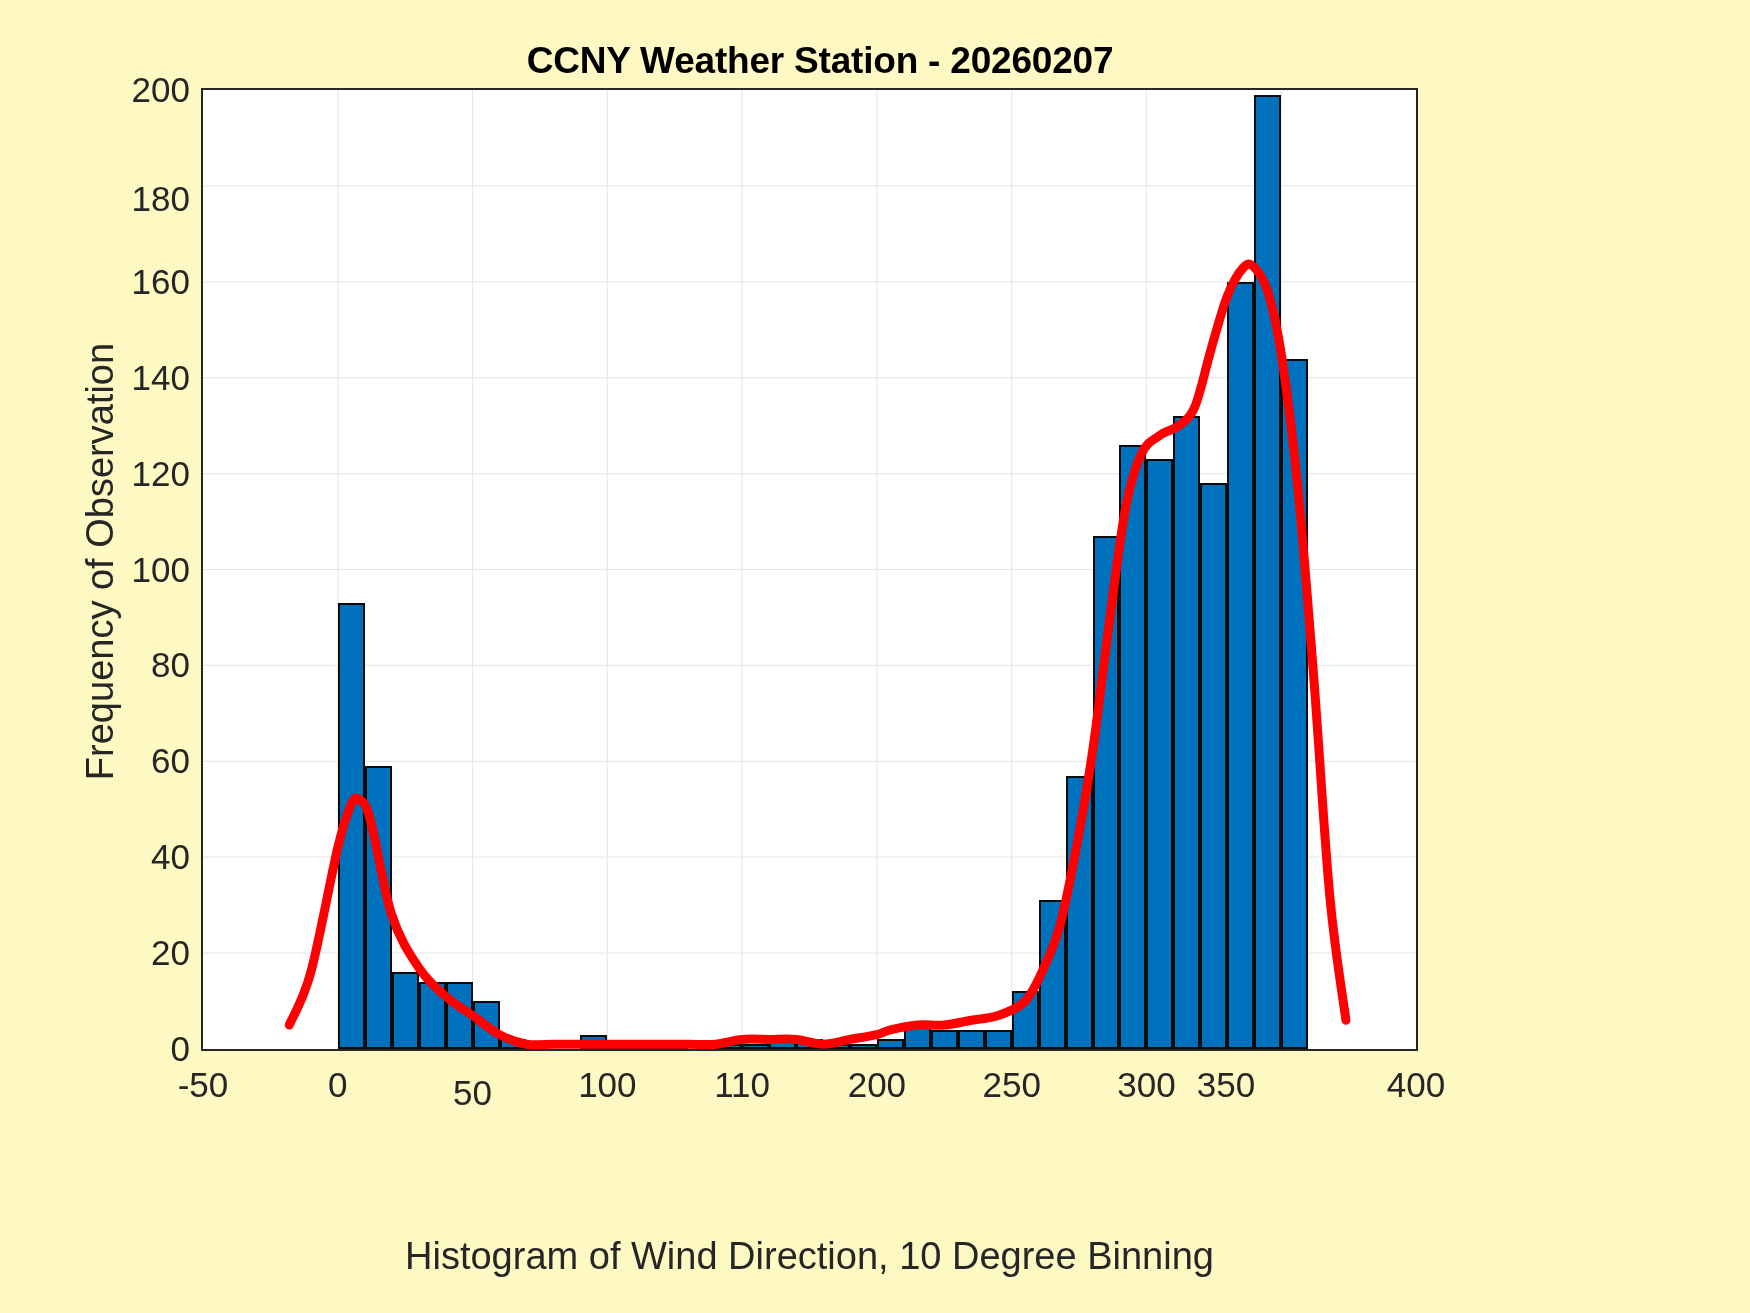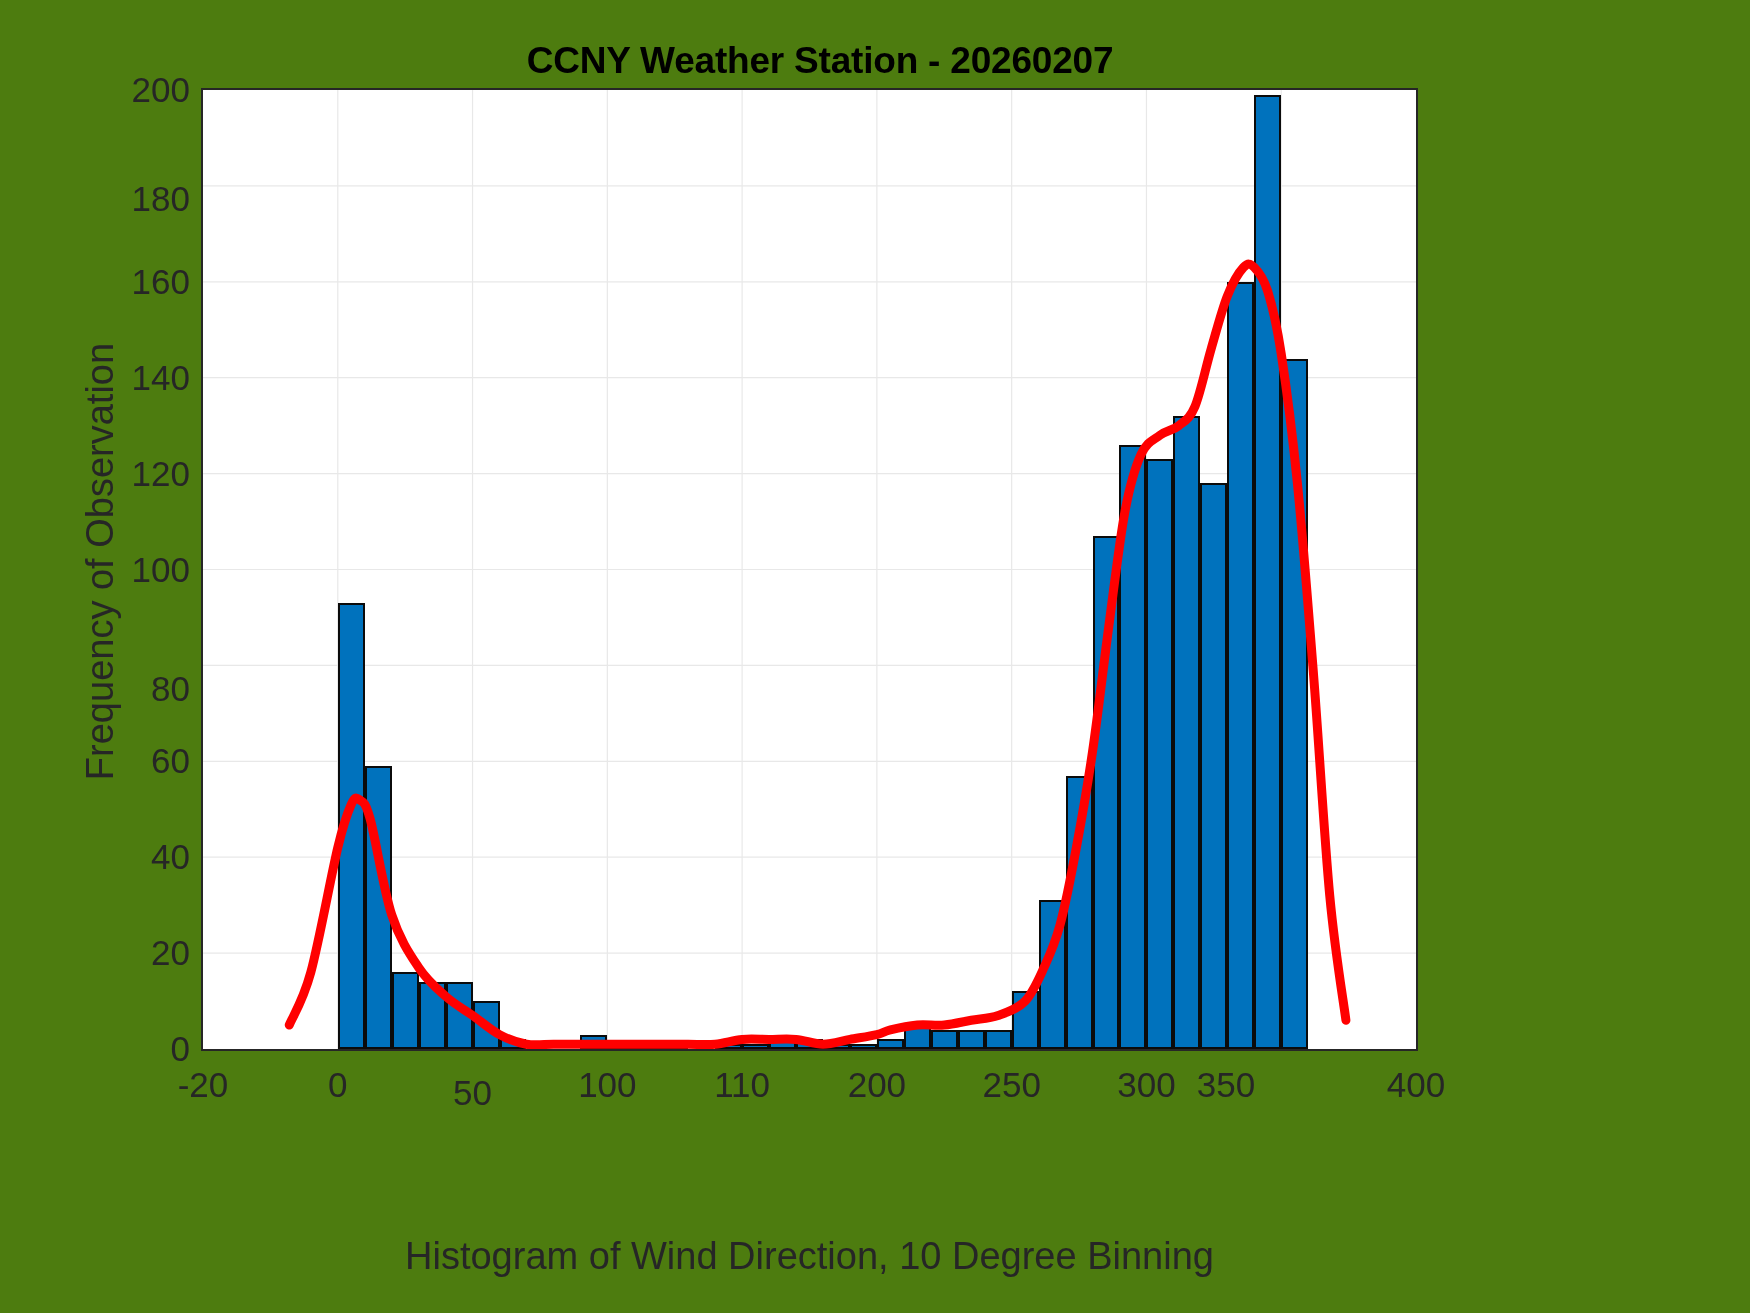--- a/index.html
+++ b/index.html
@@ -1,17 +1,17 @@
 <!DOCTYPE html>
 <html><head>
 <meta charset="utf-8">
 <style>
   html,body{margin:0;padding:0;background:#ffffff;}
   body{width:1750px;height:1313px;font-family:"Liberation Sans",sans-serif;}
-  #figure{position:relative;width:1750px;height:1313px;background:#4d7c0f;overflow:hidden;}
+  #figure{position:relative;width:1750px;height:1313px;background:#fef9c3;overflow:hidden;}
 
   #chart-title{
     position:absolute; left:0; top:40px; width:1640px;
     text-align:center; font-size:37px; font-weight:bold; color:#000000;
     letter-spacing:-0.2px;
   }
 
   
   #plot-area{
     position:absolute;
@@ -62,21 +62,21 @@
 
   <div id="chart-title">CCNY Weather Station - 20260207</div>
 
   <div id="ylabel">Frequency of Observation</div>
 
   <div id="ytick-wrap">
       <div class="ytick" style="top:961.00px;">0</div>
       <div class="ytick" style="top:865.10px;">20</div>
       <div class="ytick" style="top:769.20px;">40</div>
       <div class="ytick" style="top:673.30px;">60</div>
-      <div class="ytick" style="top:577.40px;margin-top:24px;">80</div>
+      <div class="ytick" style="top:577.40px;">80</div>
       <div class="ytick" style="top:481.50px;">100</div>
       <div class="ytick" style="top:385.60px;">120</div>
       <div class="ytick" style="top:289.70px;">140</div>
       <div class="ytick" style="top:193.80px;">160</div>
       <div class="ytick" style="top:111px;">180</div>
       <div class="ytick" style="top:2.00px;">200</div>
     </div>
 
   <div id="plot-area">
     <svg id="grid-layer" viewBox="0 0 1213 959" preserveAspectRatio="none">
@@ -132,21 +132,21 @@
         <div class="bar" style="left:84.4444%;width:2.2222%;height:80.0000%;"></div>
         <div class="bar" style="left:86.6667%;width:2.2222%;height:99.5000%;"></div>
         <div class="bar" style="left:88.8889%;width:2.2222%;height:72.0000%;"></div>
       </div>
     <svg id="curve-layer" viewBox="0 0 1213 959" preserveAspectRatio="none">
       <path id="kde-path" fill="none" stroke="#ff0000" stroke-width="9" stroke-linecap="round" stroke-linejoin="round" vector-effect="non-scaling-stroke" d="M 86.26 935.02 C 89.85 926.23, 99.74 911.85, 107.82 882.28 C 115.91 852.71, 128.04 785.58, 134.78 757.61 C 141.52 729.64, 144.66 722.45, 148.26 714.45 C 151.85 706.46, 153.20 707.26, 156.34 709.66 C 159.49 712.06, 161.73 709.66, 167.12 728.84 C 172.52 748.02, 180.60 799.97, 188.69 824.74 C 196.78 849.51, 206.66 863.90, 215.64 877.49 C 224.63 891.07, 233.61 898.26, 242.60 906.25 C 251.59 914.25, 260.57 919.04, 269.56 925.43 C 278.54 931.83, 287.53 939.82, 296.51 944.62 C 305.50 949.41, 314.48 952.61, 323.47 954.21 C 332.45 955.80, 341.44 954.21, 350.42 954.21 C 359.41 954.21, 368.39 954.21, 377.38 954.21 C 386.36 954.21, 395.35 954.21, 404.33 954.21 C 413.32 954.21, 422.30 954.21, 431.29 954.21 C 440.27 954.21, 449.26 954.21, 458.24 954.21 C 467.23 954.21, 476.21 954.21, 485.20 954.21 C 494.19 954.21, 503.17 955.00, 512.16 954.21 C 521.14 953.41, 530.13 950.21, 539.11 949.41 C 548.10 948.61, 557.08 949.41, 566.07 949.41 C 575.05 949.41, 584.04 948.61, 593.02 949.41 C 602.01 950.21, 610.99 954.21, 619.98 954.21 C 628.96 954.21, 637.95 951.01, 646.93 949.41 C 655.92 947.81, 667.15 946.21, 673.89 944.62 C 680.63 943.02, 680.63 941.42, 687.37 939.82 C 694.11 938.22, 705.34 935.82, 714.32 935.02 C 723.31 934.23, 732.29 935.82, 741.28 935.02 C 750.26 934.23, 759.25 931.83, 768.23 930.23 C 777.22 928.63, 786.20 928.63, 795.19 925.43 C 804.17 922.24, 814.51 919.04, 822.14 911.05 C 829.78 903.06, 835.17 890.27, 841.01 877.49 C 846.85 864.70, 851.80 854.31, 857.19 834.33 C 862.58 814.35, 867.97 786.38, 873.36 757.61 C 878.75 728.84, 884.14 698.47, 889.53 661.71 C 894.92 624.95, 900.32 577.00, 905.71 537.04 C 911.10 497.08, 916.49 450.73, 921.88 421.96 C 927.27 393.19, 932.21 377.21, 938.05 364.42 C 943.89 351.63, 950.63 350.04, 956.92 345.24 C 963.21 340.44, 969.95 340.44, 975.79 335.65 C 981.63 330.85, 986.57 329.26, 991.96 316.47 C 997.36 303.68, 1002.75 277.31, 1008.14 258.93 C 1013.53 240.55, 1018.92 219.77, 1024.31 206.18 C 1029.70 192.60, 1035.99 182.21, 1040.48 177.42 C 1044.98 172.62, 1047.22 173.42, 1051.27 177.42 C 1055.31 181.41, 1060.25 187.00, 1064.74 201.39 C 1069.24 215.77, 1073.28 231.76, 1078.22 263.73 C 1083.16 295.69, 1089.00 339.65, 1094.40 393.19 C 1099.79 446.73, 1105.18 516.26, 1110.57 584.99 C 1115.96 653.72, 1121.35 748.02, 1126.74 805.56 C 1132.13 863.10, 1140.22 909.45, 1142.92 930.23"></path>
     </svg>
   </div>
 
   <div id="xtick-wrap">
-      <div class="xtick" style="left:2.00px;">-20</div>
+      <div class="xtick" style="left:2.00px;">-50</div>
       <div class="xtick" style="left:136.78px;">0</div>
       <div class="xtick" style="left:271.56px;margin-top:8px;">50</div>
       <div class="xtick" style="left:406.33px;">100</div>
       <div class="xtick" style="left:541.11px;">110</div>
       <div class="xtick" style="left:675.89px;">200</div>
       <div class="xtick" style="left:810.67px;">250</div>
       <div class="xtick" style="left:945.44px;">300</div>
       <div class="xtick" style="left:1025px;">350</div>
       <div class="xtick" style="left:1215.00px;">400</div>
     </div>

